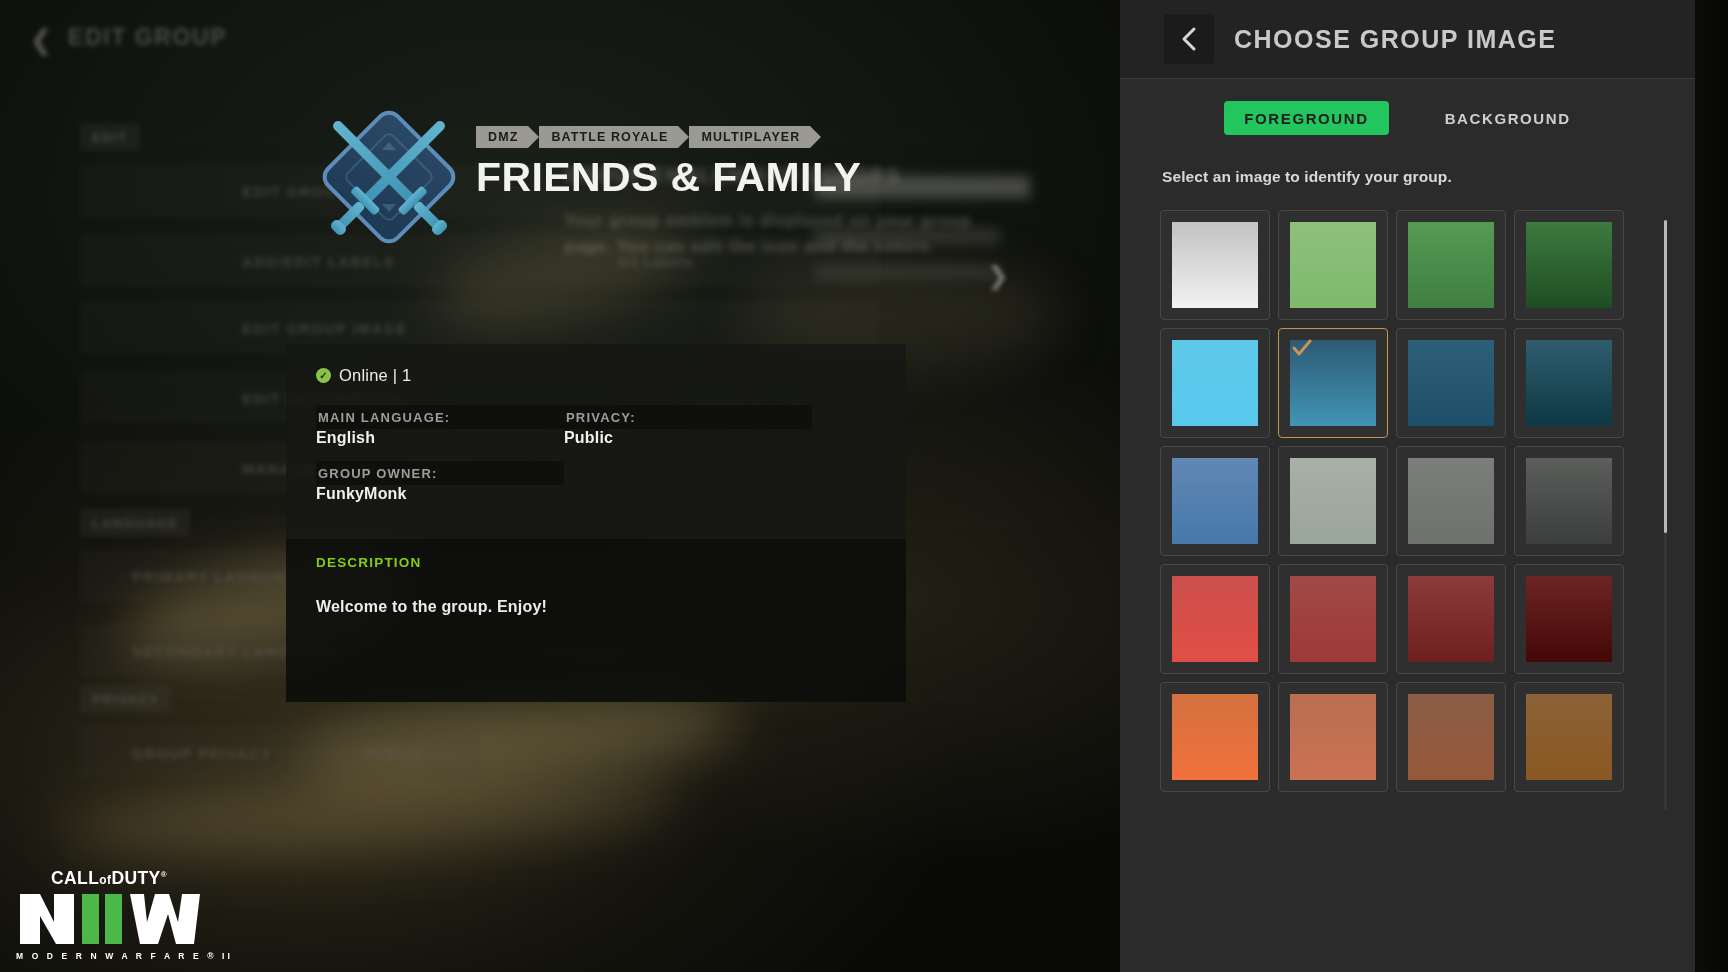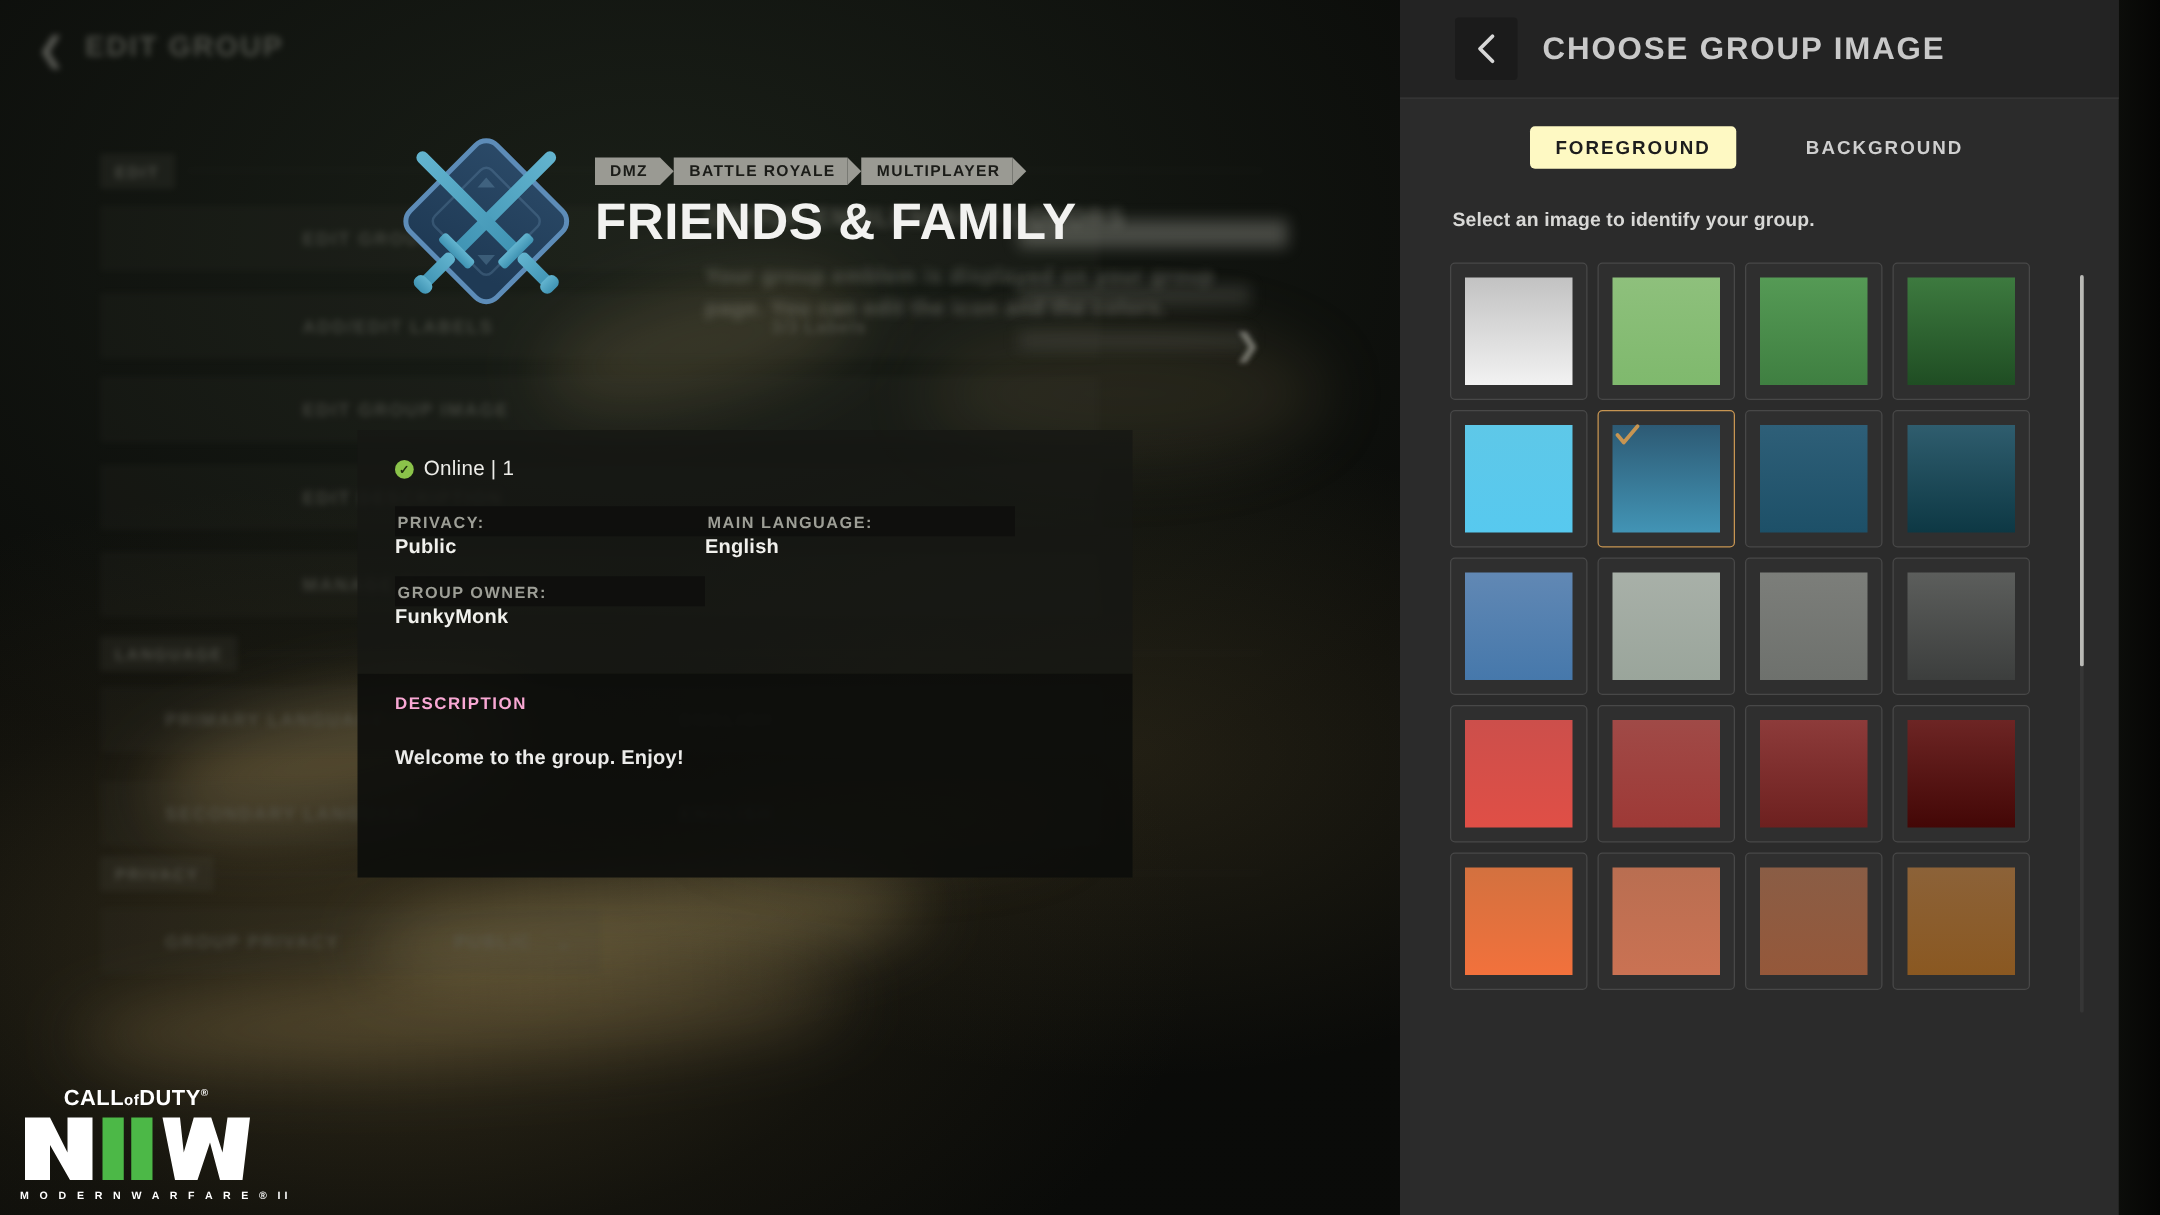--- a/index.html
+++ b/index.html
@@ -166,21 +166,21 @@
   .kv .v {
     margin-top: 5px;
     color: #f0f0ec;
     font-size: 16px; font-weight: 700; letter-spacing: 0.2px;
   }
   #gc-desc {
     background: rgba(12,13,11,0.90);
     padding: 16px 30px 86px 30px;
   }
   #desc-label {
-    color: #f9a8d4; font-size: 13.5px; font-weight: 700; letter-spacing: 1.2px;
+    color: #84cc16; font-size: 13.5px; font-weight: 700; letter-spacing: 1.2px;
   }
   #desc-text {
     margin-top: 28px;
     color: #ececea; font-size: 16px; font-weight: 700; letter-spacing: 0.2px;
   }
 
   
   #logo { position: absolute; left: 16px; top: 870px; width: 186px; }
   #logo-cod {
     font-size: 17.5px; font-weight: 900; letter-spacing: 0.4px;
@@ -229,21 +229,21 @@
   .tab-btn {
     font-size: 15px; font-weight: 700; letter-spacing: 1.6px;
     padding: 9px 20px 8px 20px;
     border-radius: 4px;
     color: #cfcfcf;
     cursor: pointer;
     background: transparent;
     border: none;
     font-family: "Liberation Sans", sans-serif;
   }
-  .tab-btn.active { background: #fef9c3; color: #1d1d1d; }
+  .tab-btn.active { background: #22c55e; color: #1d1d1d; }
   #panel-sub {
     margin: 33px 0 0 42px;
     font-size: 15.5px; font-weight: 600; color: #d8d8d6; letter-spacing: 0.1px;
   }
 
   #grid-wrap { position: relative; margin-top: 24px; padding: 0 0 0 40px; }
   #swatch-grid {
     display: grid;
     grid-template-columns: repeat(4, 110px);
     gap: 8px;
@@ -403,26 +403,26 @@
   </div>
 
   <div id="group-card">
     <div id="gc-body">
       <div id="online-row">
         <span class="online-dot">✓</span>
         <span id="online-text">Online | 1</span>
       </div>
       <div class="kv-grid">
         <div class="kv">
+          <span class="k">MAIN LANGUAGE:</span>
+          <span class="v">English</span>
+        </div>
+        <div class="kv">
           <span class="k">PRIVACY:</span>
           <span class="v">Public</span>
-        </div>
-        <div class="kv">
-          <span class="k">MAIN LANGUAGE:</span>
-          <span class="v">English</span>
         </div>
         <div class="kv">
           <span class="k">GROUP OWNER:</span>
           <span class="v">FunkyMonk</span>
         </div>
         <div></div>
       </div>
     </div>
     <div id="gc-desc">
       <div id="desc-label">DESCRIPTION</div>

